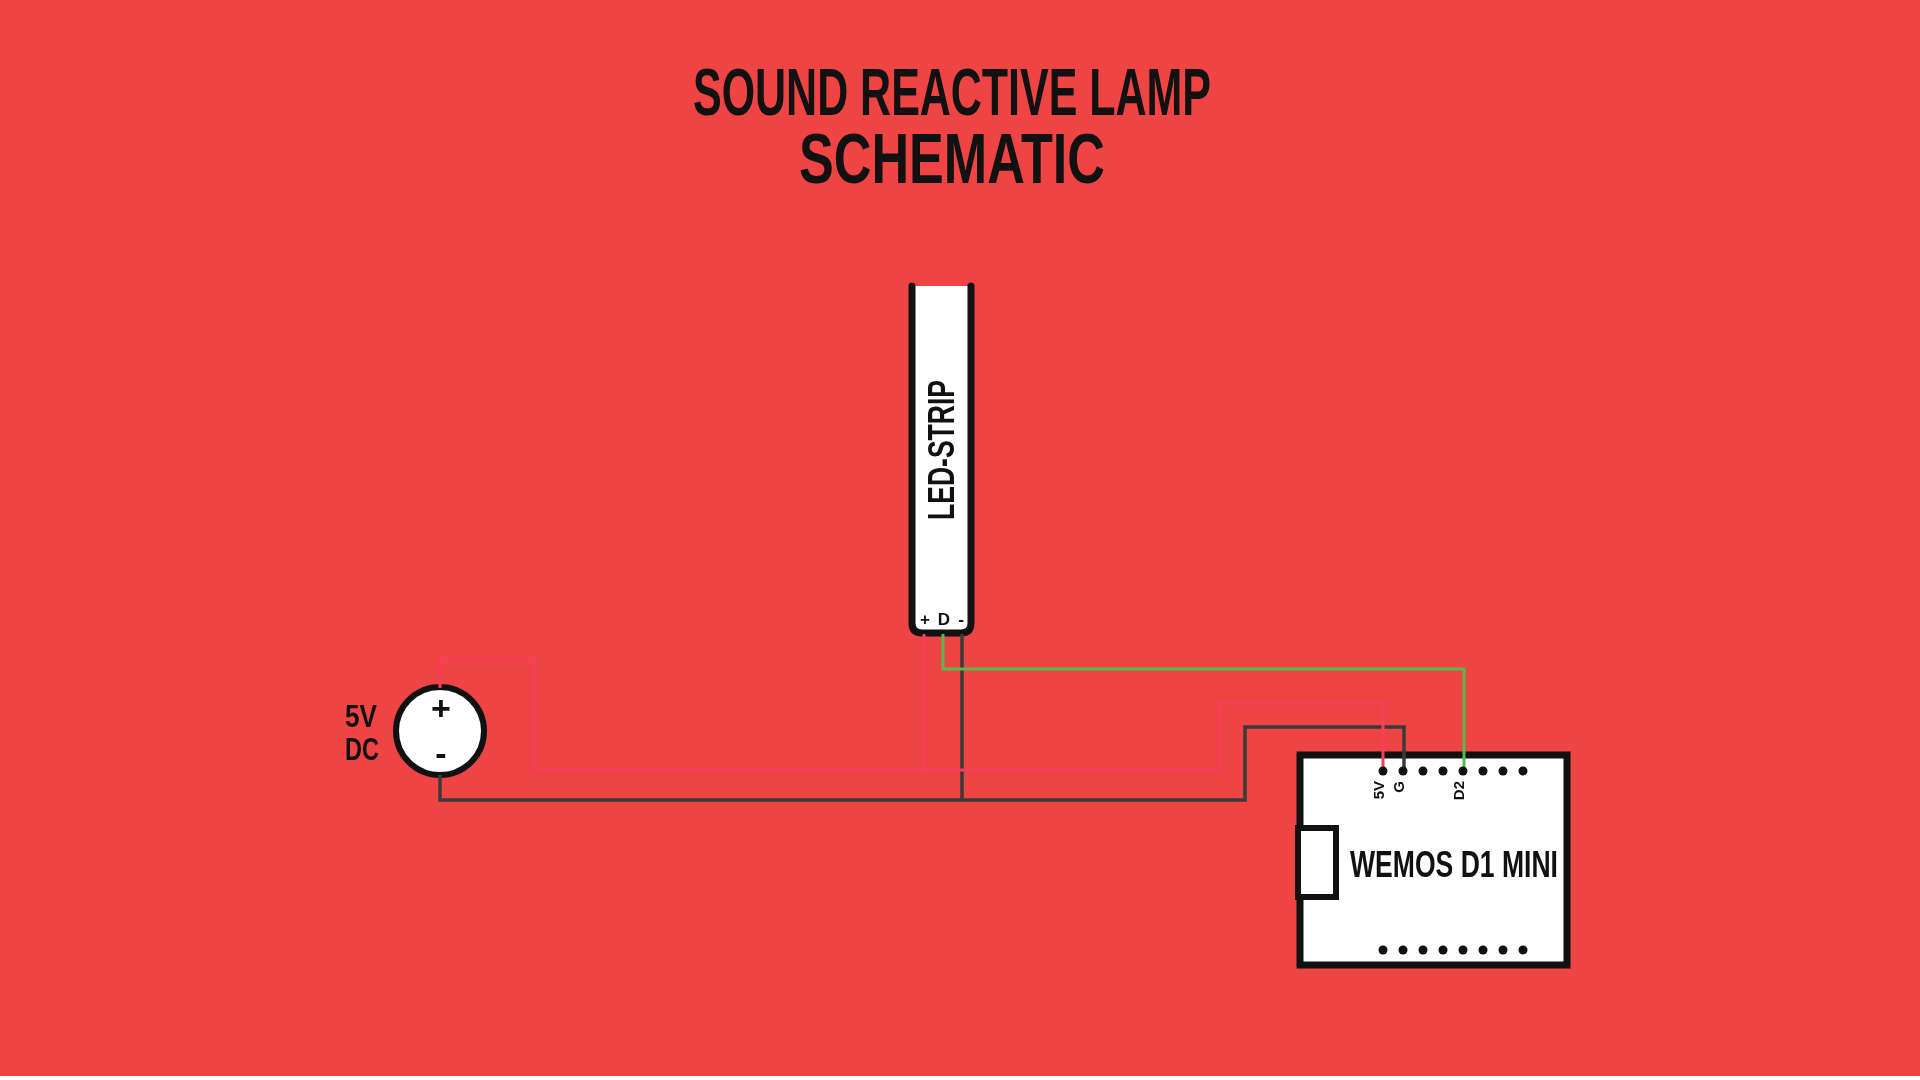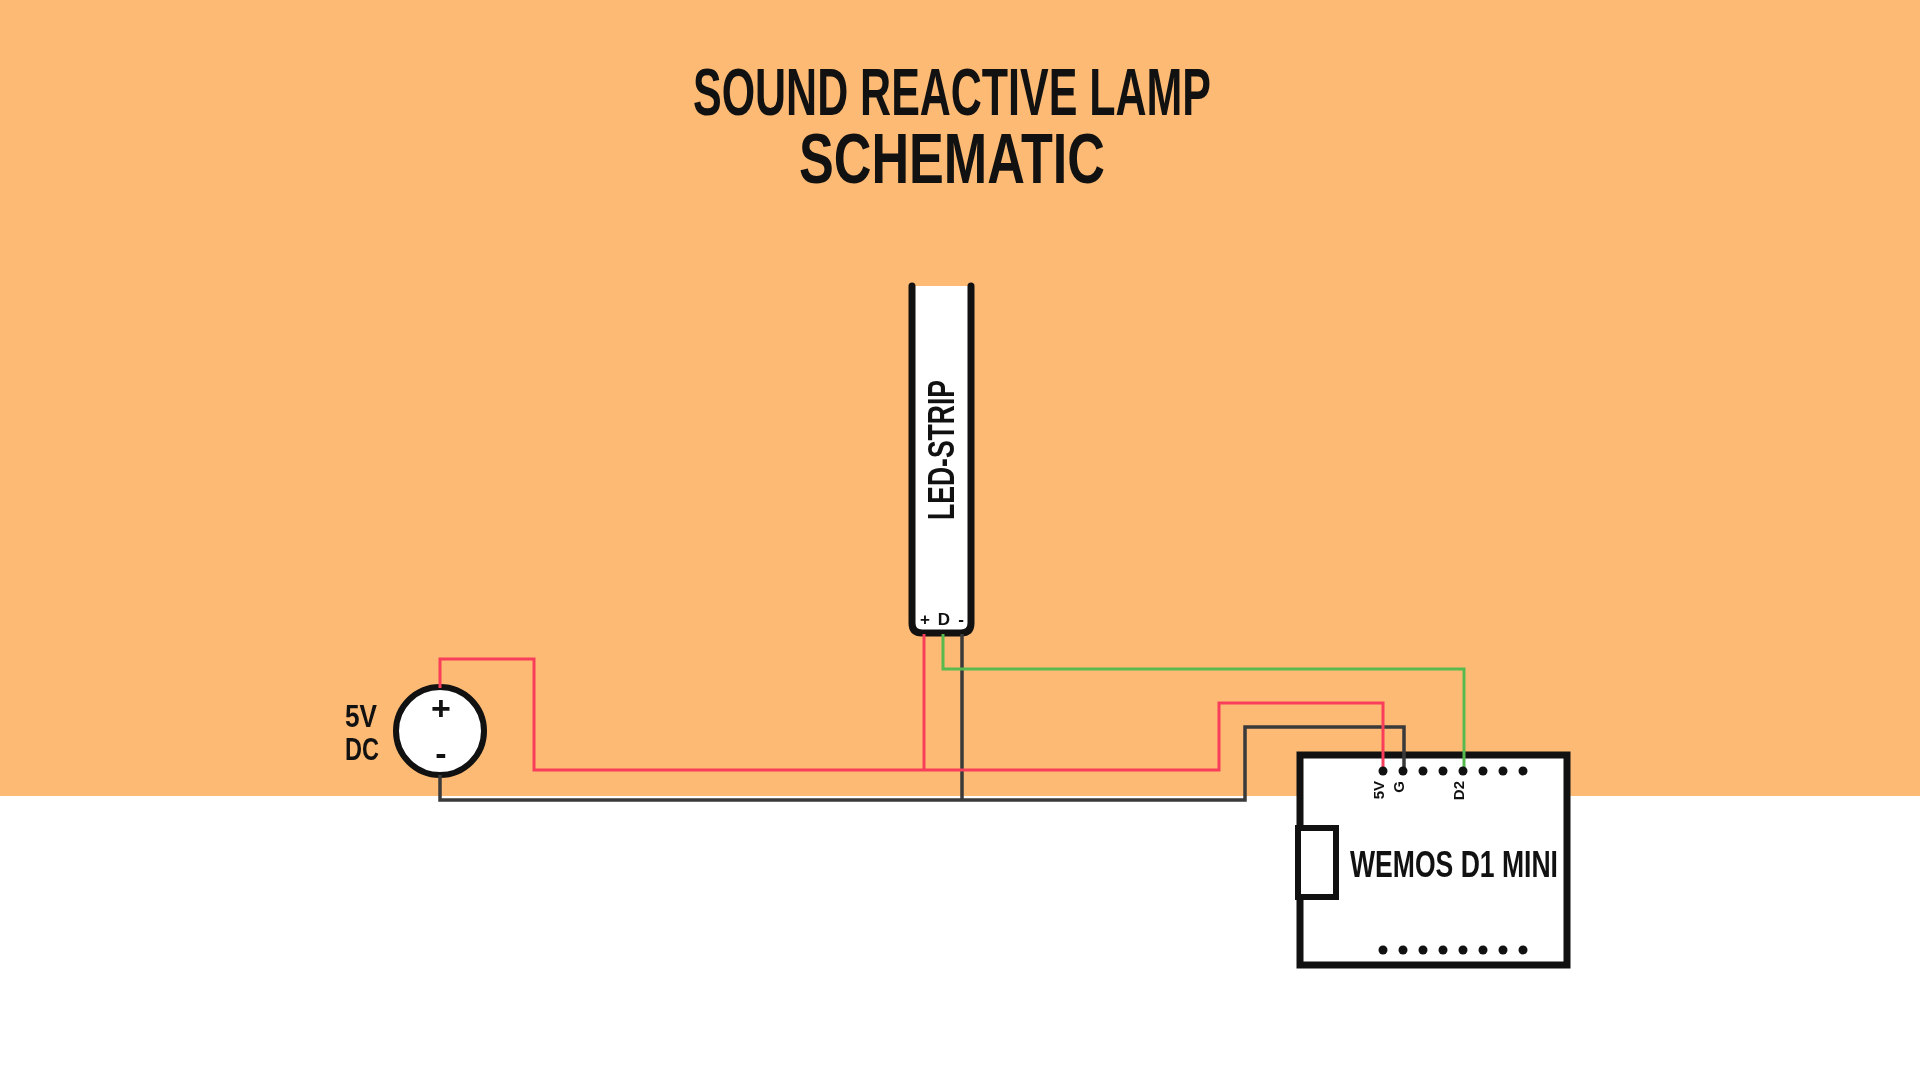--- a/index.html
+++ b/index.html
@@ -6,22 +6,22 @@
     margin: 0;
     padding: 0;
     width: 1920px;
     height: 1080px;
     background: #ffffff;
     overflow: hidden;
   }
   .stage {
     position: relative;
     width: 1920px;
-    height: 796px;
-    background: #fdba74;
+    height: 1076px;
+    background: #ef4444;
   }
   svg text {
     font-family: "Liberation Sans", "DejaVu Sans", sans-serif;
     font-weight: bold;
     fill: #111111;
   }
   .title-main   { font-size: 66px; }
   .title-sub    { font-size: 71px; }
   .src-label    { font-size: 32px; }
   .src-sign     { font-size: 34px; }

